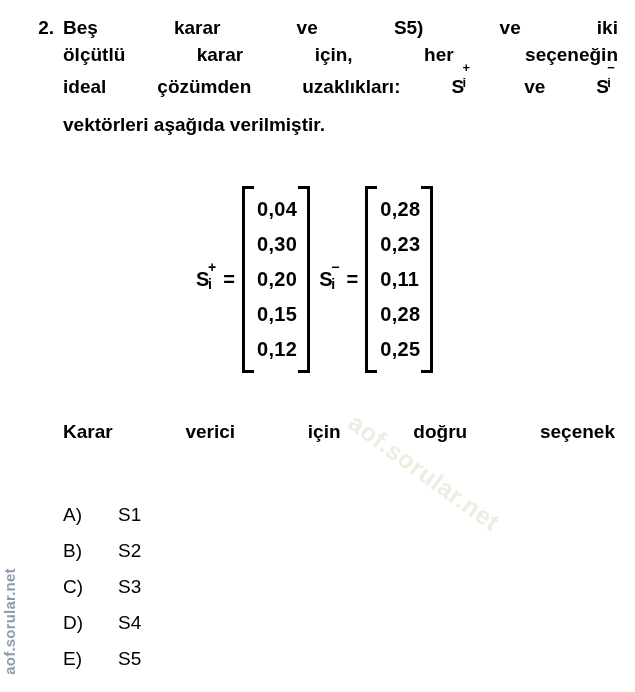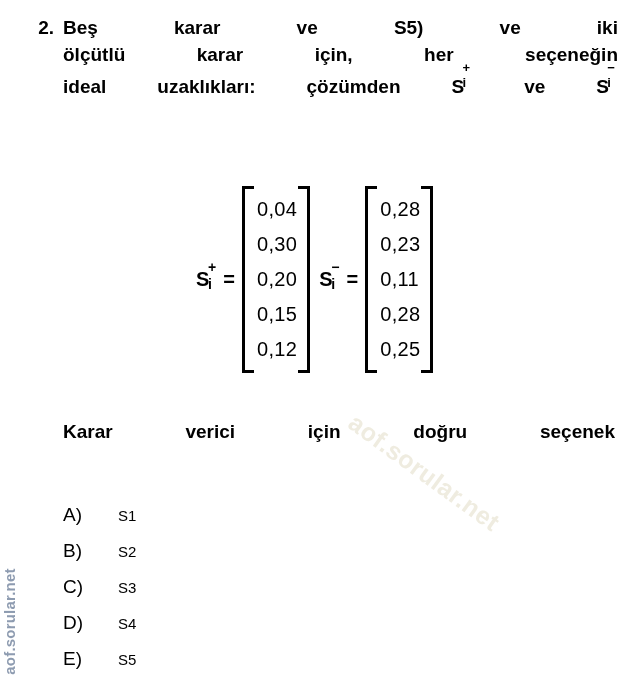--- a/index.html
+++ b/index.html
@@ -153,21 +153,21 @@
   .bracket::after {
     right: 0;
     border-right: 3px solid #000;
   }
   .mat-col {
     display: flex;
     flex-direction: column;
   }
   .mat-cell {
     font-size: 20px;
-    font-weight: normal;
+    font-weight: bold;
     line-height: 35px;
     text-align: left;
     padding: 0 4px;
     letter-spacing: 0.3px;
   }
   .gap-between { width: 9px; }
 
   
   .prompt {
     position: absolute;
@@ -195,21 +195,21 @@
     align-items: baseline;
     height: 36px;
   }
   .opt-letter {
     width: 55px;
     font-size: 19px;
     font-weight: normal;
     line-height: 36px;
   }
   .opt-text {
-    font-size: 15px;
+    font-size: 19px;
     font-weight: normal;
     line-height: 36px;
   }
 
   
   .wm-diagonal {
     position: absolute;
     left: 360px;
     top: 408px;
     font-size: 25px;
@@ -257,31 +257,34 @@
       <div class="stem-line justify">
         <span class="w">ölçütlü</span>
         <span class="w">karar</span>
         <span class="w">için,</span>
         <span class="w">her</span>
         <span class="w">seçeneğin</span>
       </div>
 
       <div class="stem-line justify tall">
         <span class="w">ideal</span>
+        <span class="w">çözümden</span>
         <span class="w">uzaklıkları:</span>
-        <span class="w">çözümden</span>
         <span class="svar">
           <span class="base">S</span><span class="sup">+</span><span class="sub">i</span>
         </span>
         <span class="w">ve</span>
         <span class="svar">
           <span class="base">S</span><span class="sup">−</span><span class="sub">i</span>
         </span>
       </div>
 
+      <div class="stem-line tall">
+        <span class="w">vektörleri aşağıda verilmiştir.</span>
+      </div>
 
     </div>
   </div>
 
   <div class="matrix-block">
 
     <div class="mat-group">
       <span class="mat-label">
         <span>S</span><span class="sup">+</span><span class="sub">i</span>
       </span>

